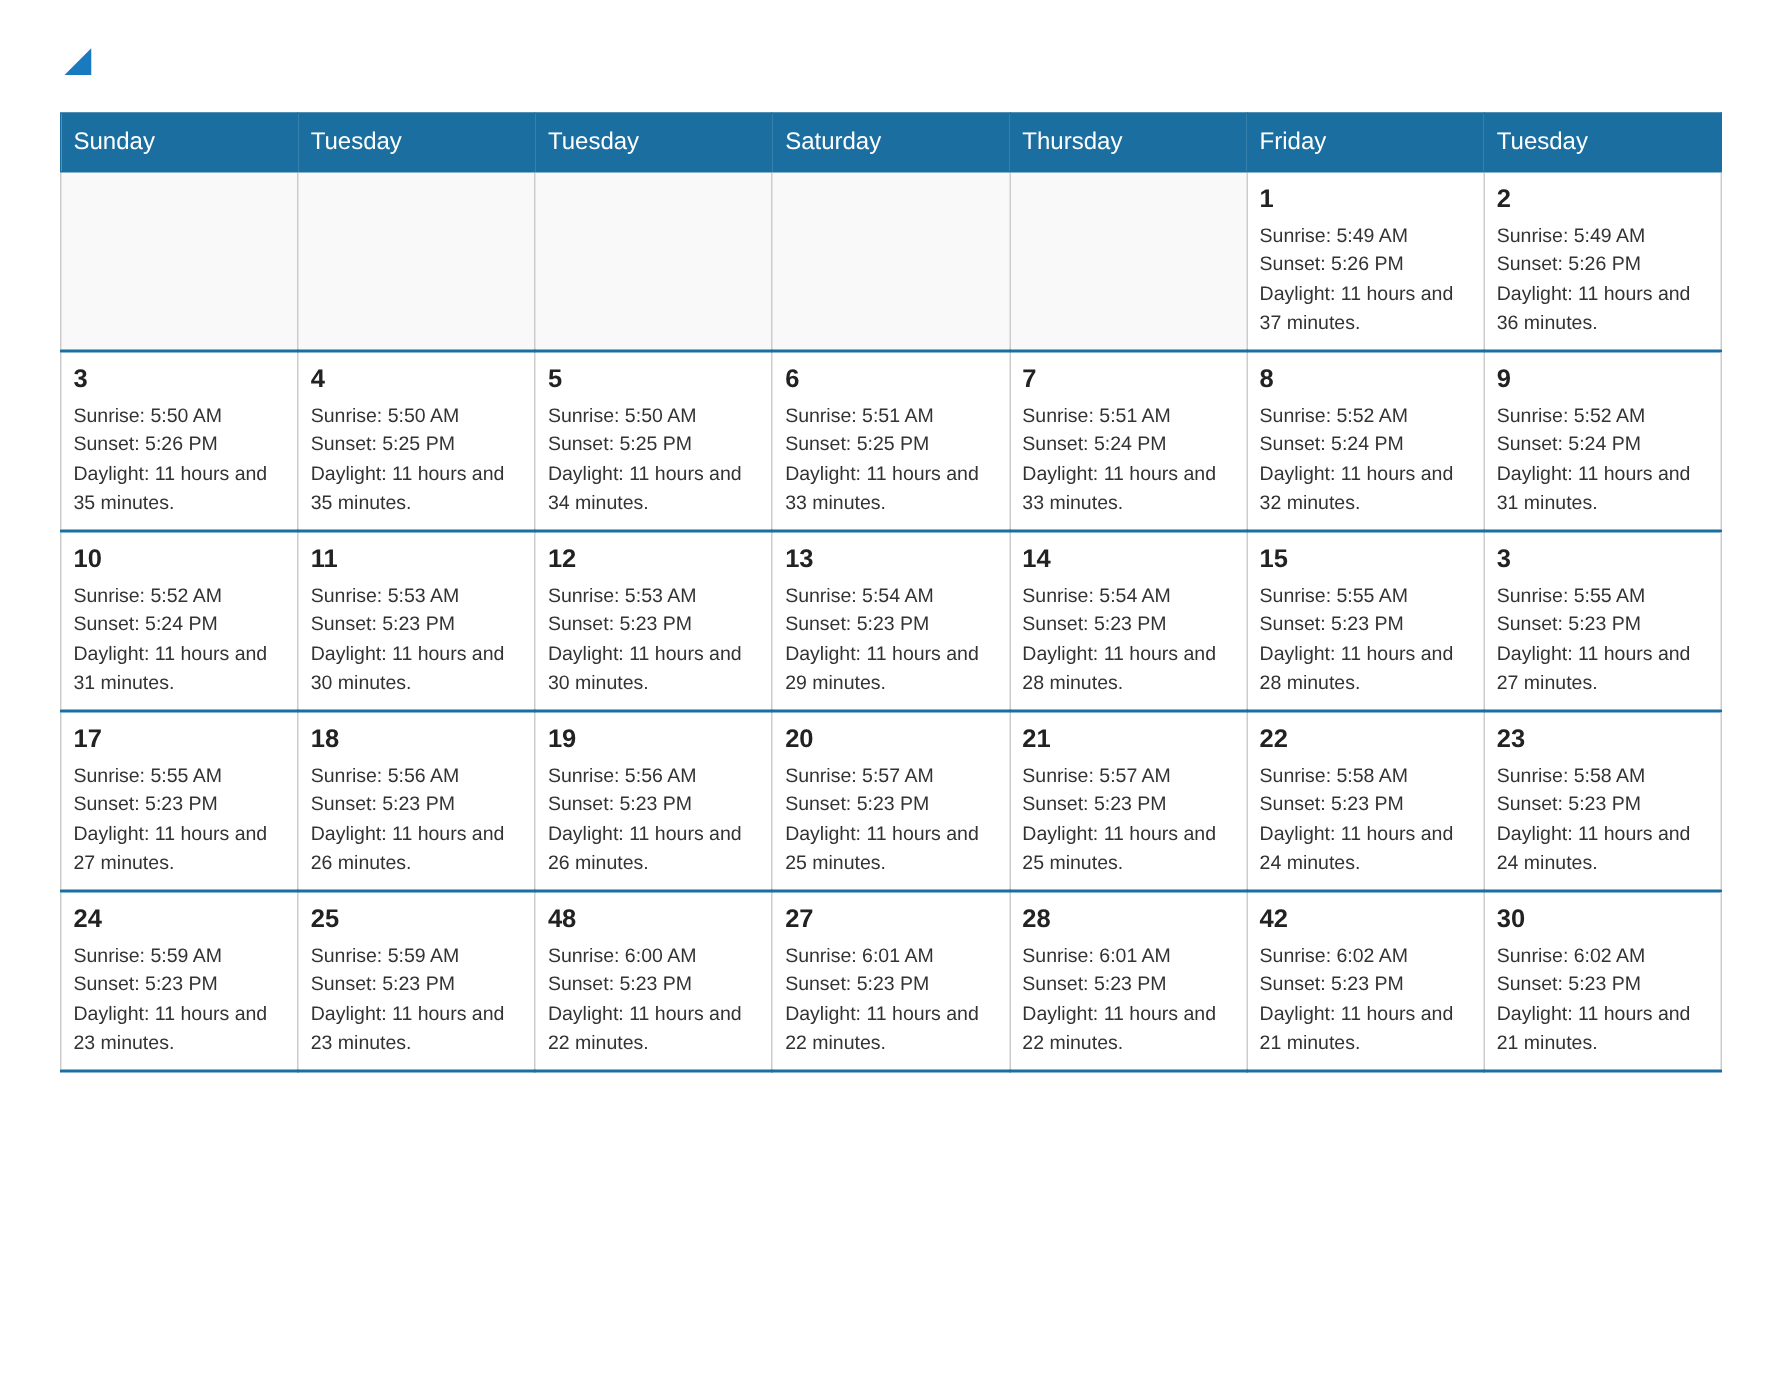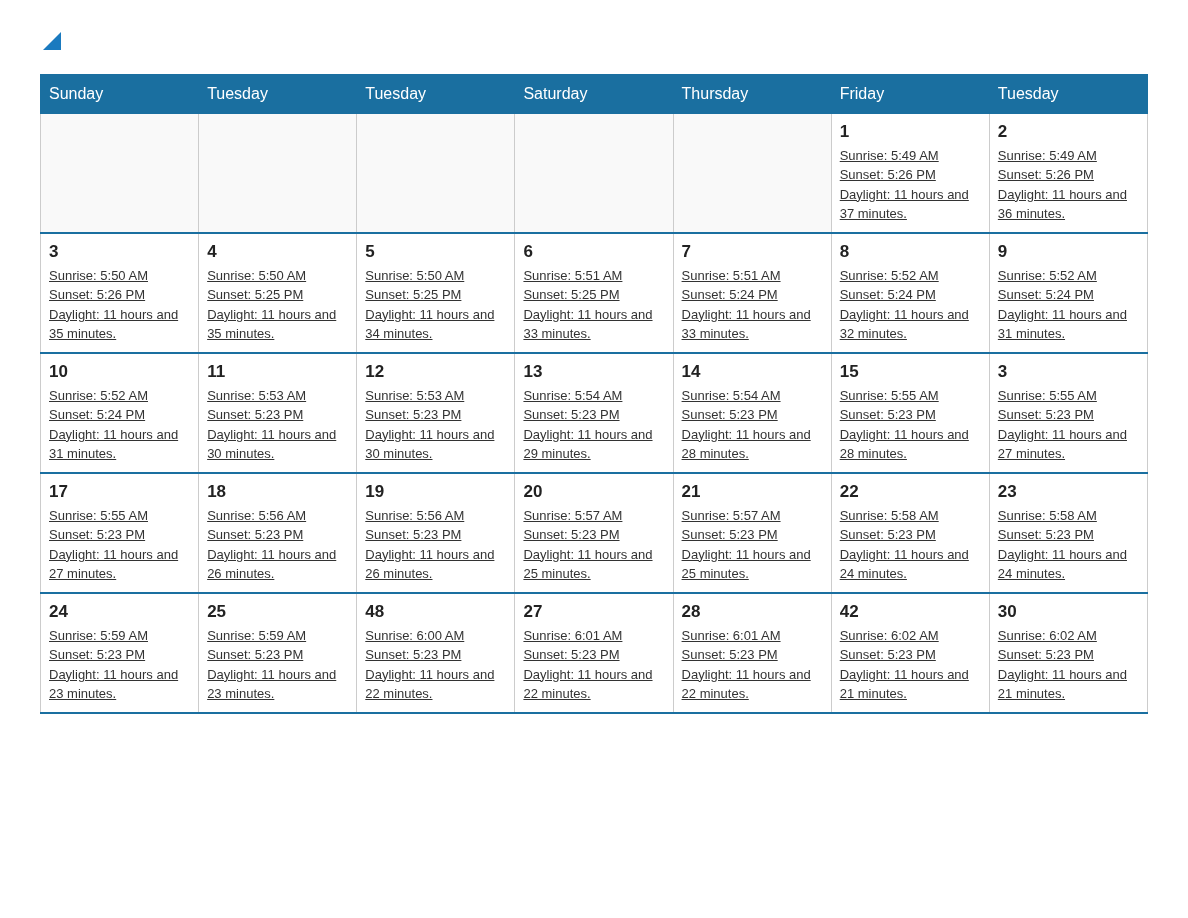--- a/index.html
+++ b/index.html
@@ -76,21 +76,20 @@
       font-size: 17px;
       font-weight: bold;
       color: #222;
       display: block;
       margin-bottom: 4px;
     }
     .sun-info {
       color: #333;
       font-size: 13px;
       line-height: 1.5;
-      text-decoration: underline;
     }
     .empty-cell {
       background: #f9f9f9;
     }
   </style>
 </head>
 <body>
 
 <div class="header">
   <div class="logo">

